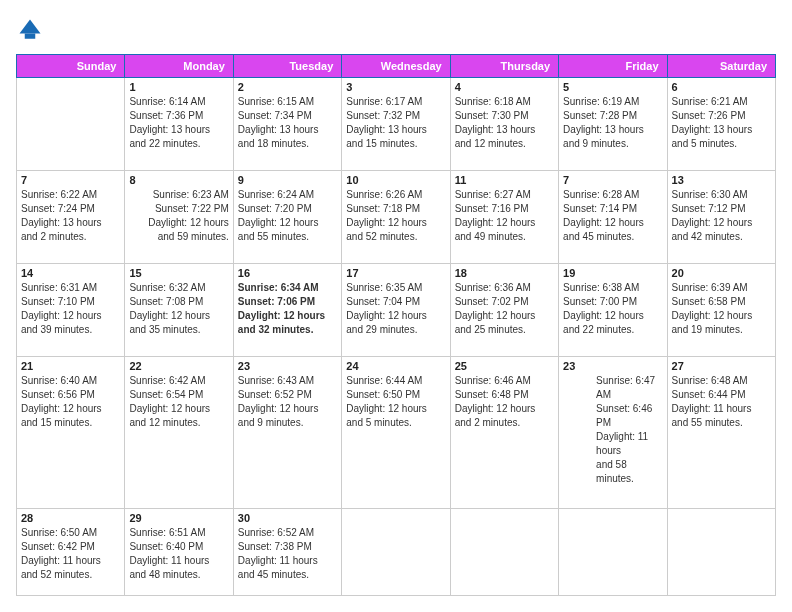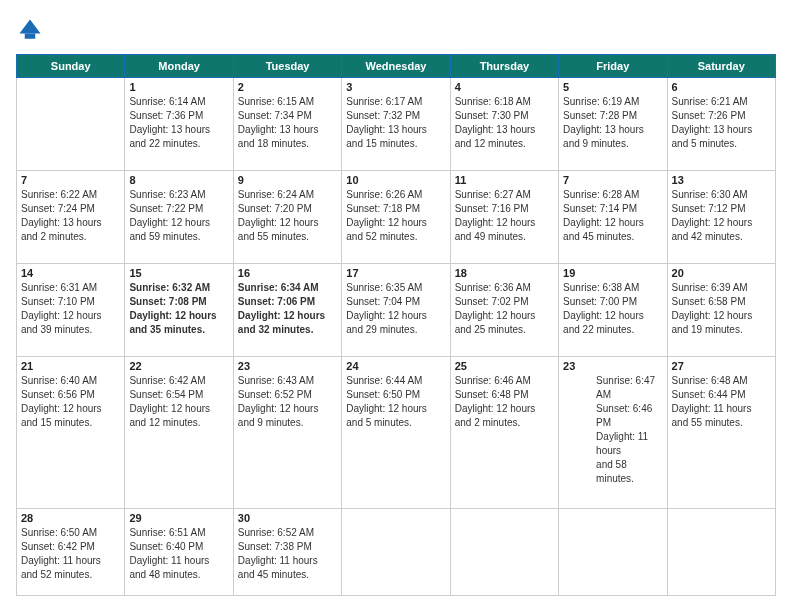--- a/index.html
+++ b/index.html
@@ -59,24 +59,24 @@
       font-size: 14px;
       color: #555;
     }
     .calendar {
       width: 100%;
       border-collapse: collapse;
       flex: 1;
       font-size: 9.5px;
     }
     .calendar th {
-      background: #0f766e;
+      background: #d946ef;
       color: #fff;
-      padding: 5px 0;
-      text-align: center;
+      padding: 5px 8px;
+      text-align: right;
       font-size: 11px;
       border: 1px solid #1a6bb5;
     }
     .calendar td {
       border: 1px solid #ccc;
       vertical-align: top;
       padding: 3px 4px;
       width: calc(100% / 7);
       height: 82px;
     }
@@ -182,21 +182,21 @@
         <tr>
           <td>
             <span class="day-number">7</span>
             <div class="day-info" style="white-space: pre-line;">Sunrise: 6:22 AM
 Sunset: 7:24 PM
 Daylight: 13 hours
 and 2 minutes.</div>
           </td>
           <td>
             <span class="day-number">8</span>
-            <div class="day-info" style="white-space: pre-line;">Sunrise: 6:23 AM
+            <div class="day-info" style="white-space: pre-line; text-align: right;">Sunrise: 6:23 AM
 Sunset: 7:22 PM
 Daylight: 12 hours
 and 59 minutes.</div>
           </td>
           <td>
             <span class="day-number">9</span>
             <div class="day-info" style="white-space: pre-line;">Sunrise: 6:24 AM
 Sunset: 7:20 PM
 Daylight: 12 hours
 and 55 minutes.</div>
@@ -233,21 +233,21 @@
         <tr>
           <td>
             <span class="day-number">14</span>
             <div class="day-info" style="white-space: pre-line;">Sunrise: 6:31 AM
 Sunset: 7:10 PM
 Daylight: 12 hours
 and 39 minutes.</div>
           </td>
           <td>
             <span class="day-number">15</span>
-            <div class="day-info" style="white-space: pre-line; font-weight: bold;">Sunrise: 6:32 AM
+            <div class="day-info" style="white-space: pre-line;">Sunrise: 6:32 AM
 Sunset: 7:08 PM
 Daylight: 12 hours
 and 35 minutes.</div>
           </td>
           <td>
             <span class="day-number">16</span>
             <div class="day-info" style="white-space: pre-line; font-weight: bold;">Sunrise: 6:34 AM
 Sunset: 7:06 PM
 Daylight: 12 hours
 and 32 minutes.</div>

